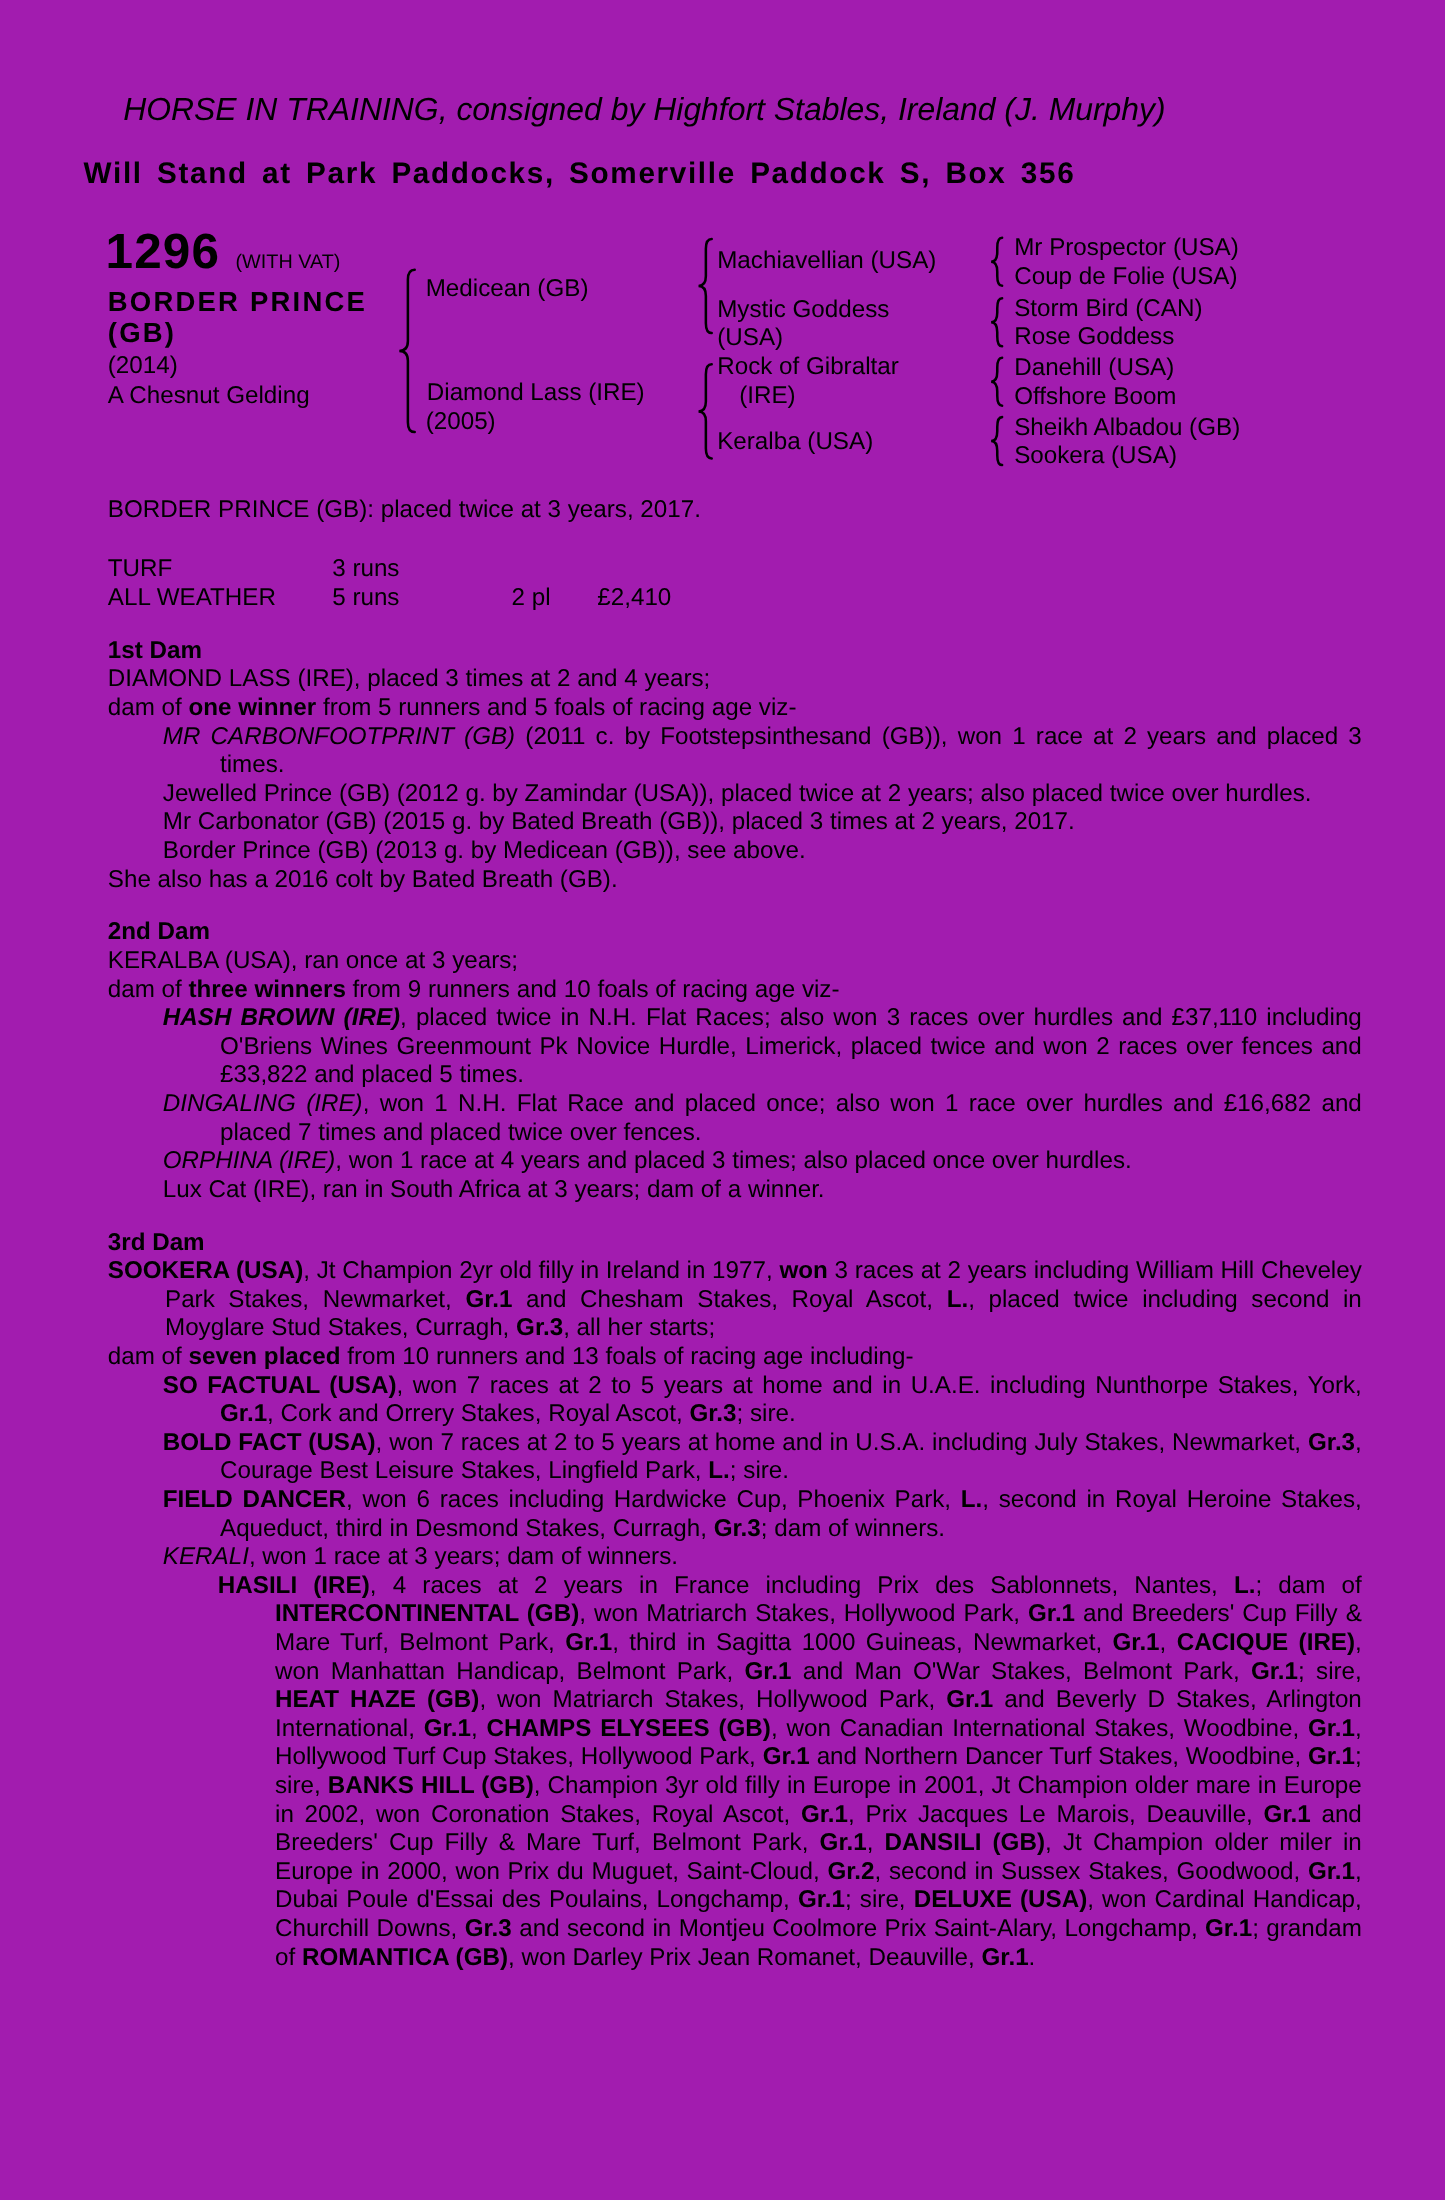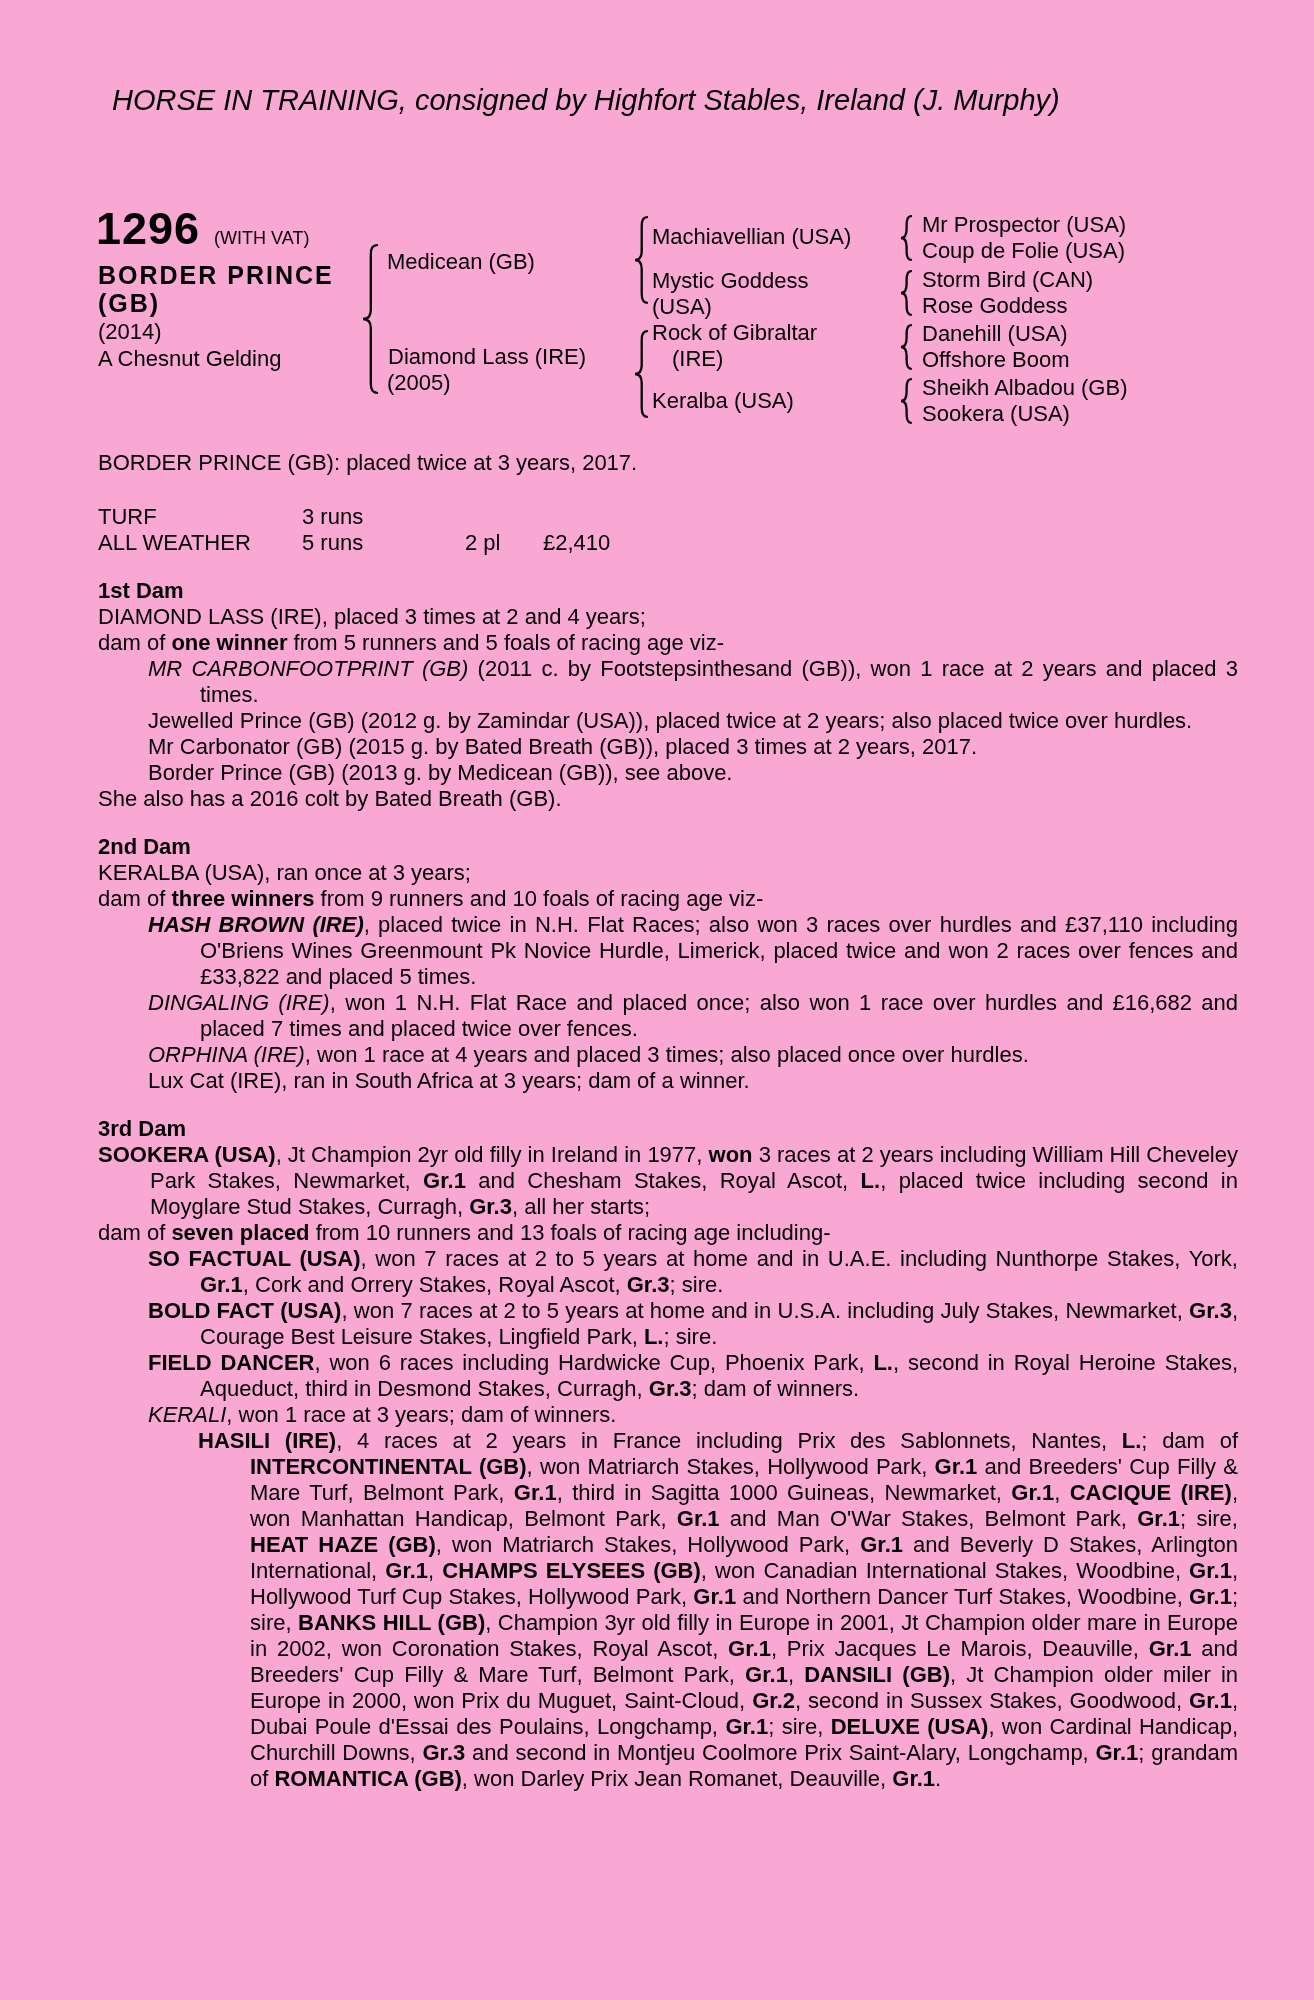--- a/index.html
+++ b/index.html
@@ -1,21 +1,21 @@
 <!DOCTYPE html>
 <html><head>
 <meta charset="utf-8">
 <title>Sales Catalogue Page</title>
 <style>
   html,body{margin:0;padding:0;background:#e8e8e8;}
   .page{
     position:relative;
     width:1314px;height:2000px;
     margin:0 auto;
-    background:#f9a8d4;
+    background:#a21caf;
     color:#000;
     font-family:"Liberation Sans","DejaVu Sans",sans-serif;
     font-size:22px;line-height:26px;
     overflow:hidden;
   }
   .abs{position:absolute;white-space:nowrap;}
   .title-consignment{
     left:112px;top:84px;
     font-size:29px;line-height:32px;
     font-style:italic;
@@ -50,20 +50,21 @@
   .indent-2{padding-left:152px;text-indent:-52px;}
   .rb{font-weight:700;}
   .ri{font-style:italic;}
 </style>
 </head>
 <body>
 
 <div class="page">
 
   <div class="abs title-consignment">HORSE IN TRAINING, consigned by Highfort Stables, Ireland (J. Murphy)</div>
+  <div class="abs title-stand">Will Stand at Park Paddocks, Somerville Paddock S, Box 356</div>
 
   <div class="abs lot-row">
     <span class="lot-number">1296</span>
     <span class="lot-vat">(WITH VAT)</span>
   </div>
   <div class="abs horse-name" style="left:98px;top:262px;">BORDER PRINCE</div>
   <div class="abs horse-name" style="left:98px;top:290px;">(GB)</div>
   <div class="abs ped-name" style="left:98px;top:319px;">(2014)</div>
   <div class="abs ped-name" style="left:98px;top:346px;">A Chesnut Gelding</div>
 

